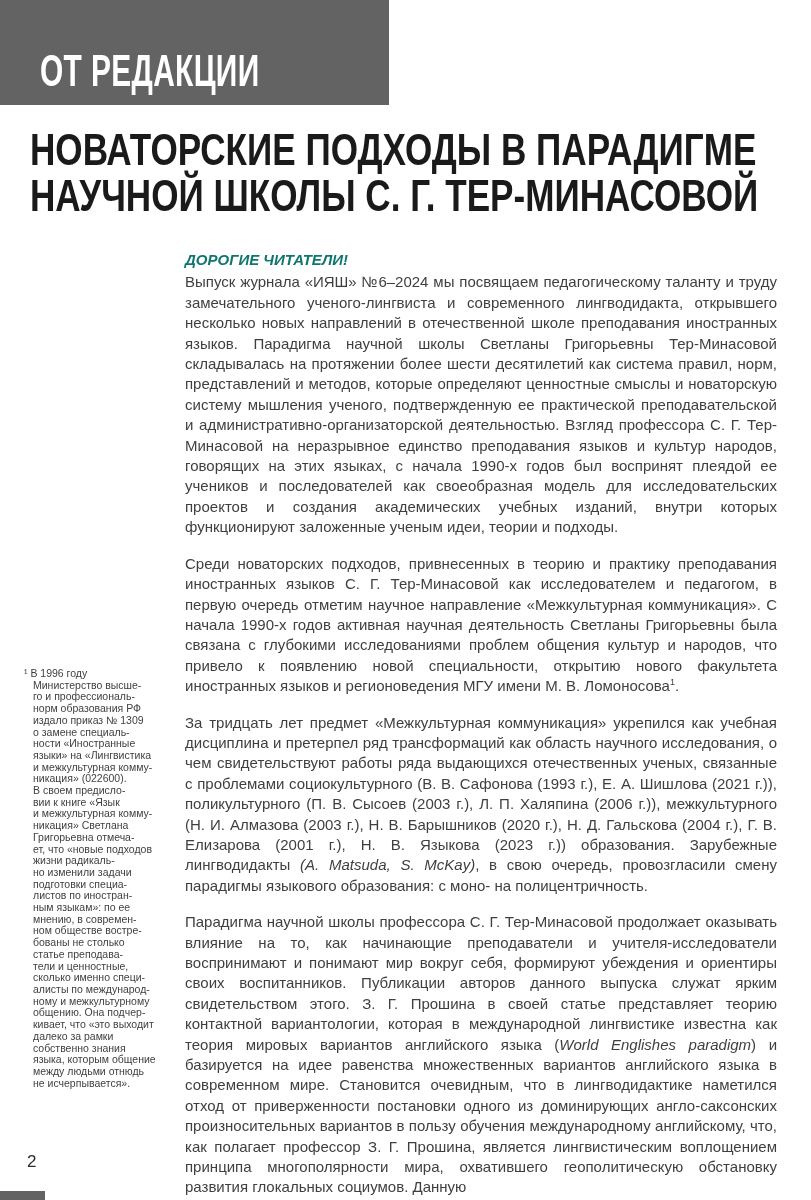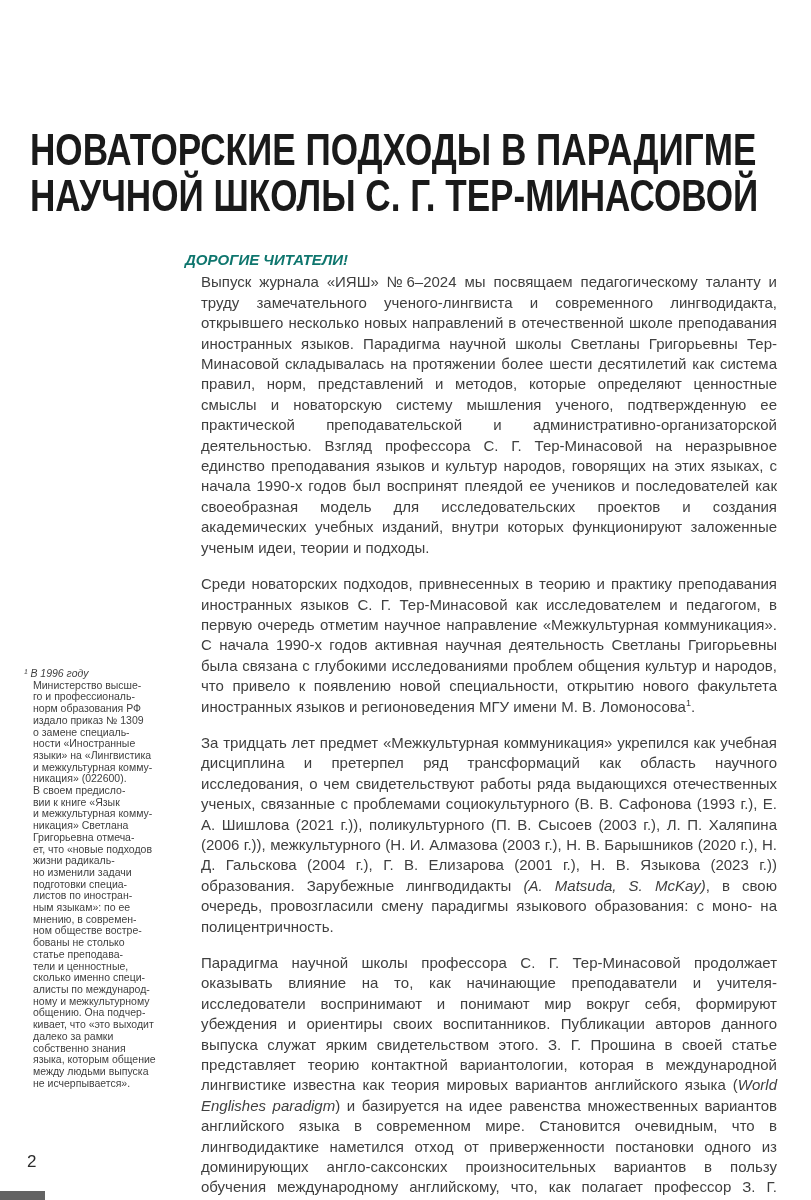--- a/index.html
+++ b/index.html
@@ -49,39 +49,39 @@
   
   .footnote {
     position: absolute;
     left: 24px; top: 668px;
     width: 155px;
     font-size: 10.5px;
     line-height: 11.7px;
     color: #3f3f3f;
   }
   .footnote div { padding-left: 9px; }
-  .footnote div:first-child { padding-left: 0; font-style: italic; }
+  .footnote div:first-child { padding-left: 0; }
 
   
   .body-col {
     position: absolute;
     left: 185px; top: 250px;
     width: 592px;
     font-size: 15px;
     line-height: 20.4px;
     color: #3f3f3f;
   }
   .salutation {
     font-weight: bold;
     font-style: italic;
     color: #0f766e;
     margin-bottom: 2px;
   }
   .body-col p {
-    margin: 0 0 16px 16px;
+    margin: 0 0 16px 0;
     text-align: justify;
   }
   .body-col p:last-child { margin-bottom: 0; }
   .body-col sup {
     font-size: 9px;
     line-height: 0;
     vertical-align: super;
   }
   .b { font-weight: normal; }
   .i { font-style: italic; }
@@ -98,20 +98,23 @@
     left: 0; top: 1191px;
     width: 45px; height: 9px;
     background: #636363;
   }
 </style>
 </head>
 <body>
 
 <div class="page">
 
+  <div class="banner">
+    <div class="banner-label">ОТ РЕДАКЦИИ</div>
+  </div>
 
   <h1 class="title" style="margin:0;">
     <div>НОВАТОРСКИЕ ПОДХОДЫ В ПАРАДИГМЕ</div>
     <div>НАУЧНОЙ ШКОЛЫ С. Г. ТЕР-МИНАСОВОЙ</div>
   </h1>
 
   <aside class="footnote">
       <div>¹ В 1996 году</div>
       <div>Министерство высше-</div>
       <div>го и профессиональ-</div>
@@ -139,21 +142,21 @@
       <div>статье преподава-</div>
       <div>тели и ценностные,</div>
       <div>сколько именно специ-</div>
       <div>алисты по международ-</div>
       <div>ному и межкультурному</div>
       <div>общению. Она подчер-</div>
       <div>кивает, что «это выходит</div>
       <div>далеко за рамки</div>
       <div>собственно знания</div>
       <div>языка, которым общение</div>
-      <div>между людьми выпуска</div>
+      <div>между людьми отнюдь</div>
       <div>не исчерпывается».</div>
     </aside>
 
   <main class="body-col">
     <div class="salutation">ДОРОГИЕ ЧИТАТЕЛИ!</div>
     <p><span>Выпуск журнала «ИЯШ» №6–2024 мы посвящаем педагогическому таланту и труду замечательного ученого-лингвиста и современного лингводидакта, открывшего несколько новых направлений в отечественной школе преподавания иностранных языков. Парадигма научной школы Светланы Григорьевны Тер-Минасовой складывалась на протяжении более шести десятилетий как система правил, норм, представлений и методов, которые определяют ценностные смыслы и новаторскую систему мышления ученого, подтвержденную ее практической преподавательской и административно-организаторской деятельностью. Взгляд профессора С. Г. Тер-Минасовой на неразрывное единство преподавания языков и культур народов, говорящих на этих языках, с начала 1990-х годов был воспринят плеядой ее учеников и последователей как своеобразная модель для исследовательских проектов и создания академических учебных изданий, внутри которых функционируют заложенные ученым идеи, теории и подходы.</span></p>
     <p><span>Среди новаторских подходов, привнесенных в теорию и практику преподавания иностранных языков С. Г. Тер-Минасовой как исследователем и педагогом, в первую очередь отметим научное направление «Межкультурная коммуникация». С начала 1990-х годов активная научная деятельность Светланы Григорьевны была связана с глубокими исследованиями проблем общения культур и народов, что привело к появлению новой специальности, открытию нового факультета иностранных языков и регионоведения МГУ имени М. В. Ломоносова</span><sup>1</sup><span>.</span></p>
     <p><span>За тридцать лет предмет «Межкультурная коммуникация» укрепился как учебная дисциплина и претерпел ряд трансформаций как область научного исследования, о чем свидетельствуют работы ряда выдающихся отечественных ученых, связанные с проблемами социокультурного (В. В. Сафонова (1993 г.), Е. А. Шишлова (2021 г.)), поликультурного (П. В. Сысоев (2003 г.), Л. П. Халяпина (2006 г.)), межкультурного (Н. И. Алмазова (2003 г.), Н. В. Барышников (2020 г.), Н. Д. Гальскова (2004 г.), Г. В. Елизарова (2001 г.), Н. В. Языкова (2023 г.)) образования. Зарубежные лингводидакты </span><span class="b i">(A. Matsuda, S. McKay)</span><span>, в свою очередь, провозгласили смену парадигмы языкового образования: с моно- на полицентричность.</span></p>
     <p><span>Парадигма научной школы профессора С. Г. Тер-Минасовой продолжает оказывать влияние на то, как начинающие преподаватели и учителя-исследователи воспринимают и понимают мир вокруг себя, формируют убеждения и ориентиры своих воспитанников. Публикации авторов данного выпуска служат ярким свидетельством этого. </span><span class="b">З. Г. Прошина</span><span> в своей статье представляет теорию контактной вариантологии, которая в международной лингвистике известна как теория мировых вариантов английского языка (</span><span class="i">World Englishes paradigm</span><span>) и базируется на идее равенства множественных вариантов английского языка в современном мире. Становится очевидным, что в лингводидактике наметился отход от приверженности постановки одного из доминирующих англо-саксонских произносительных вариантов в пользу обучения международному английскому, что, как полагает профессор З. Г. Прошина, является лингвистическим воплощением принципа многополярности мира, охватившего геополитическую обстановку развития глокальных социумов. Данную</span></p>
   </main>

